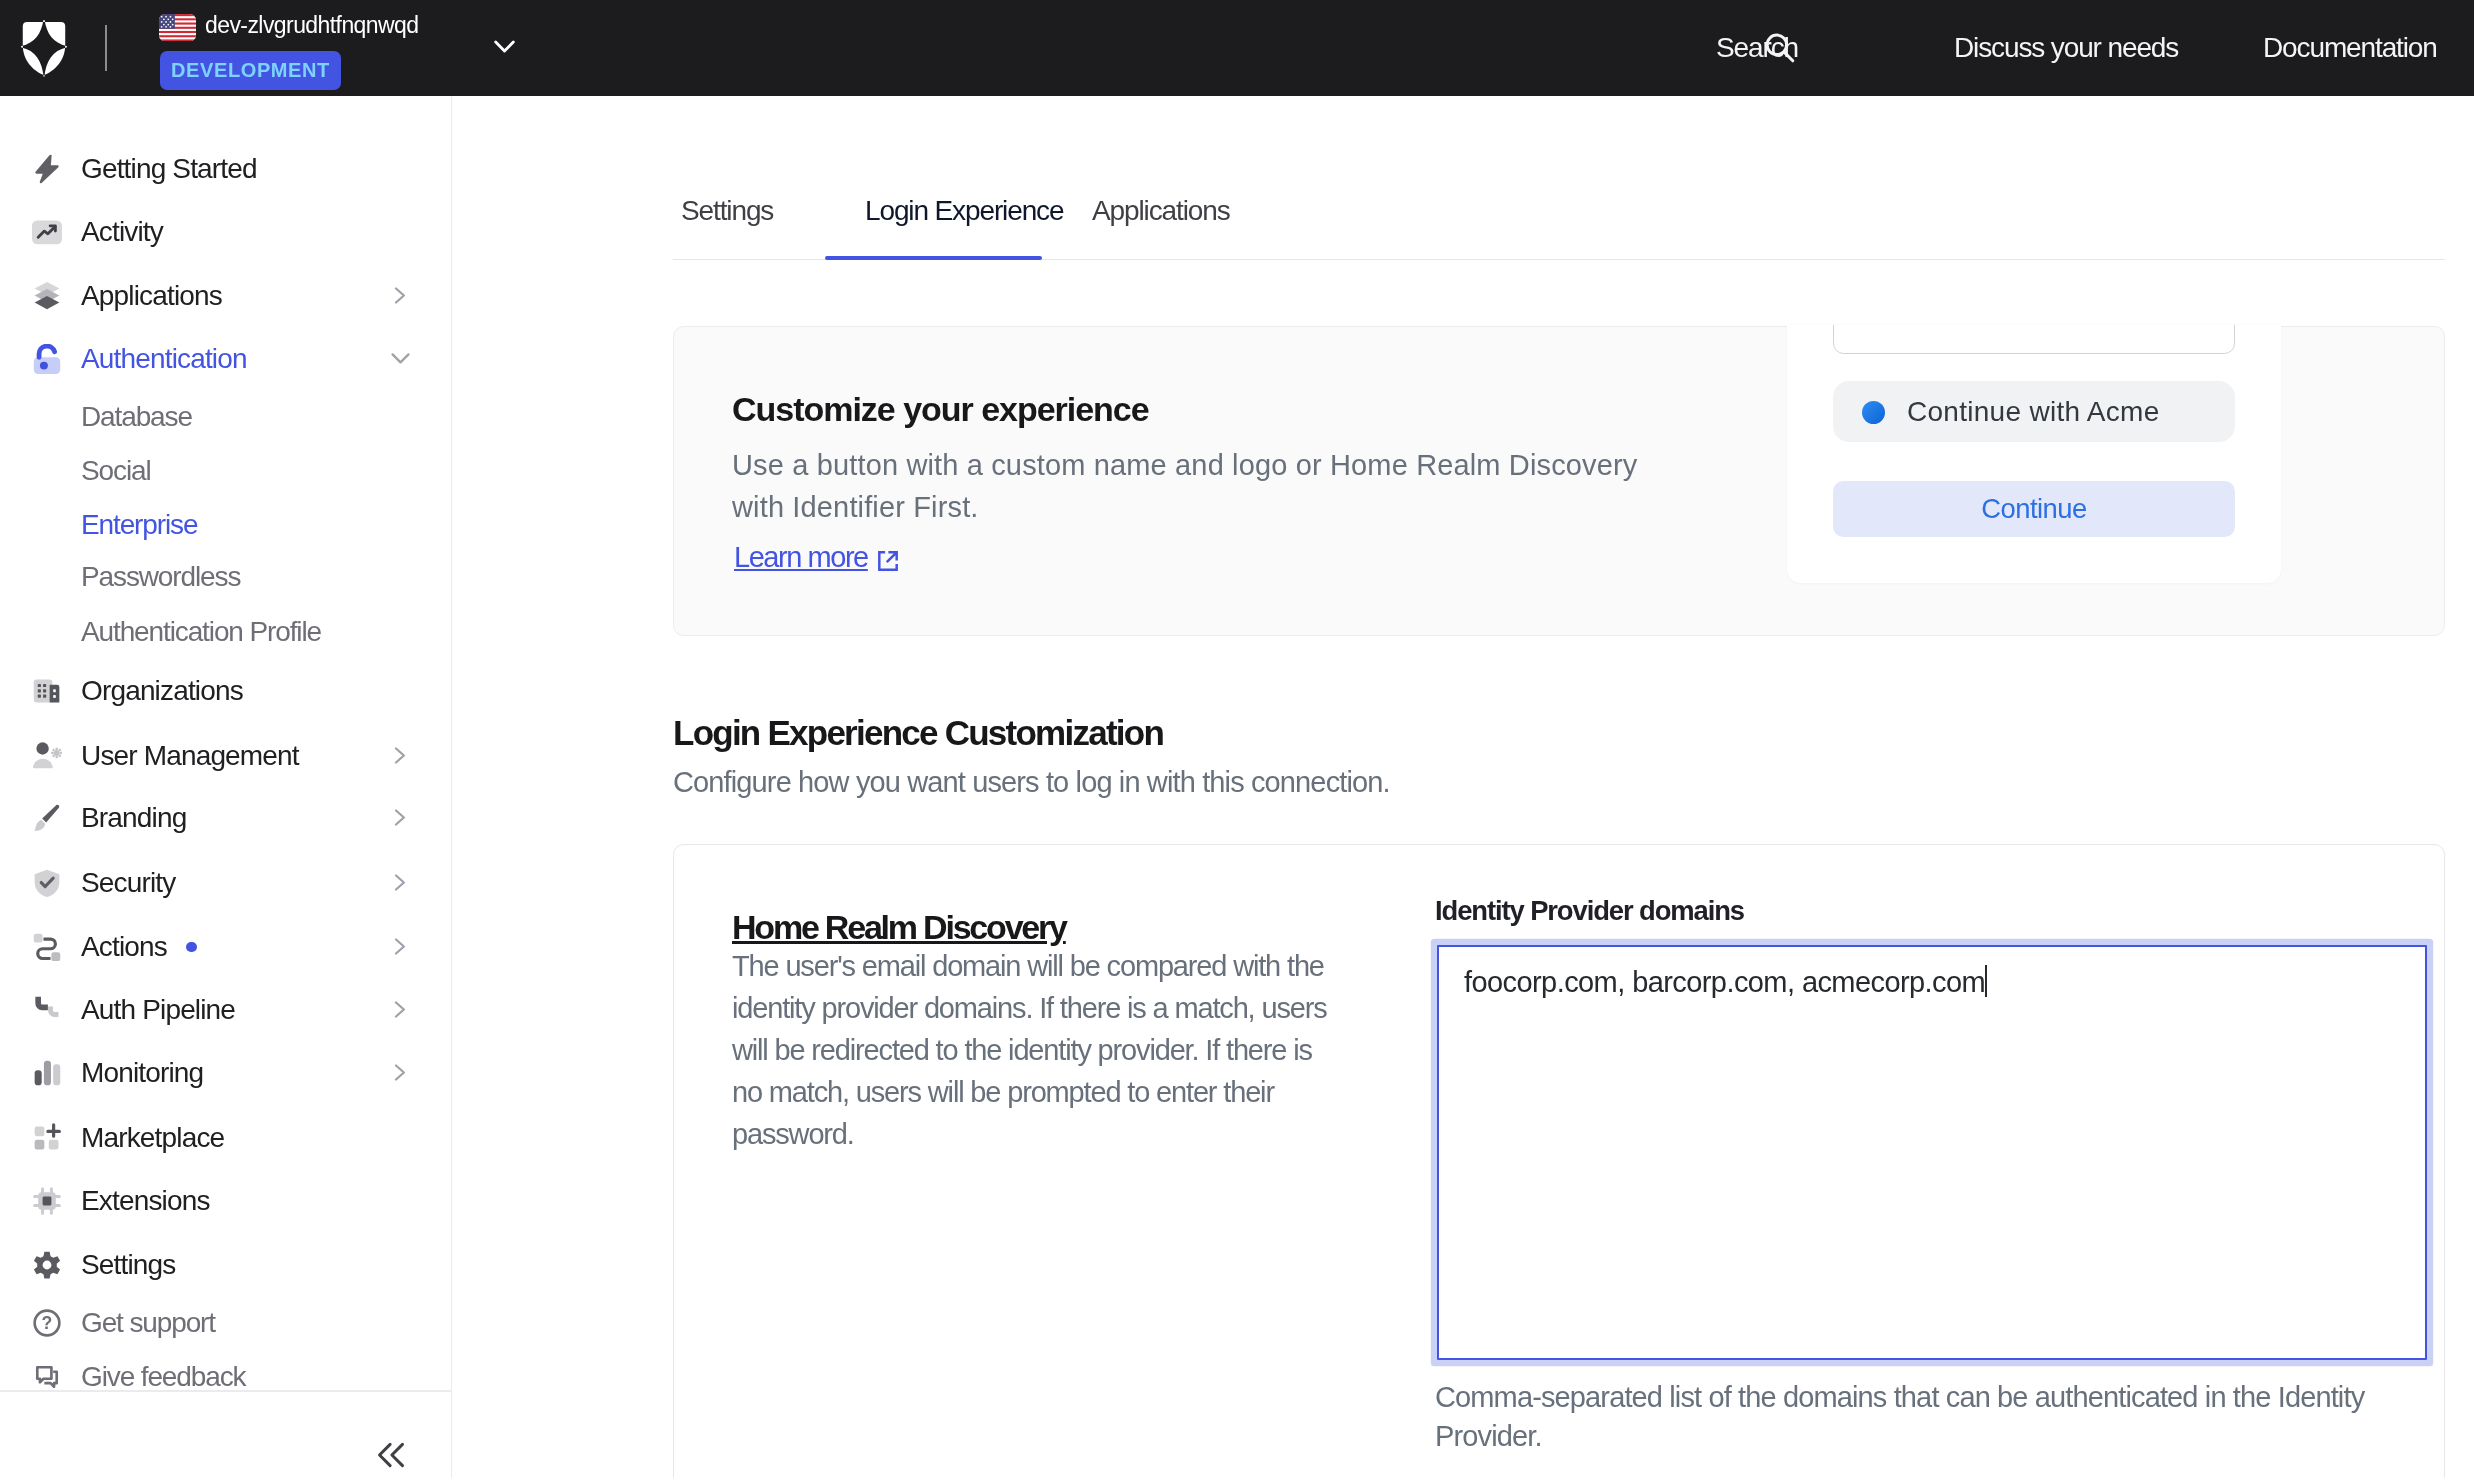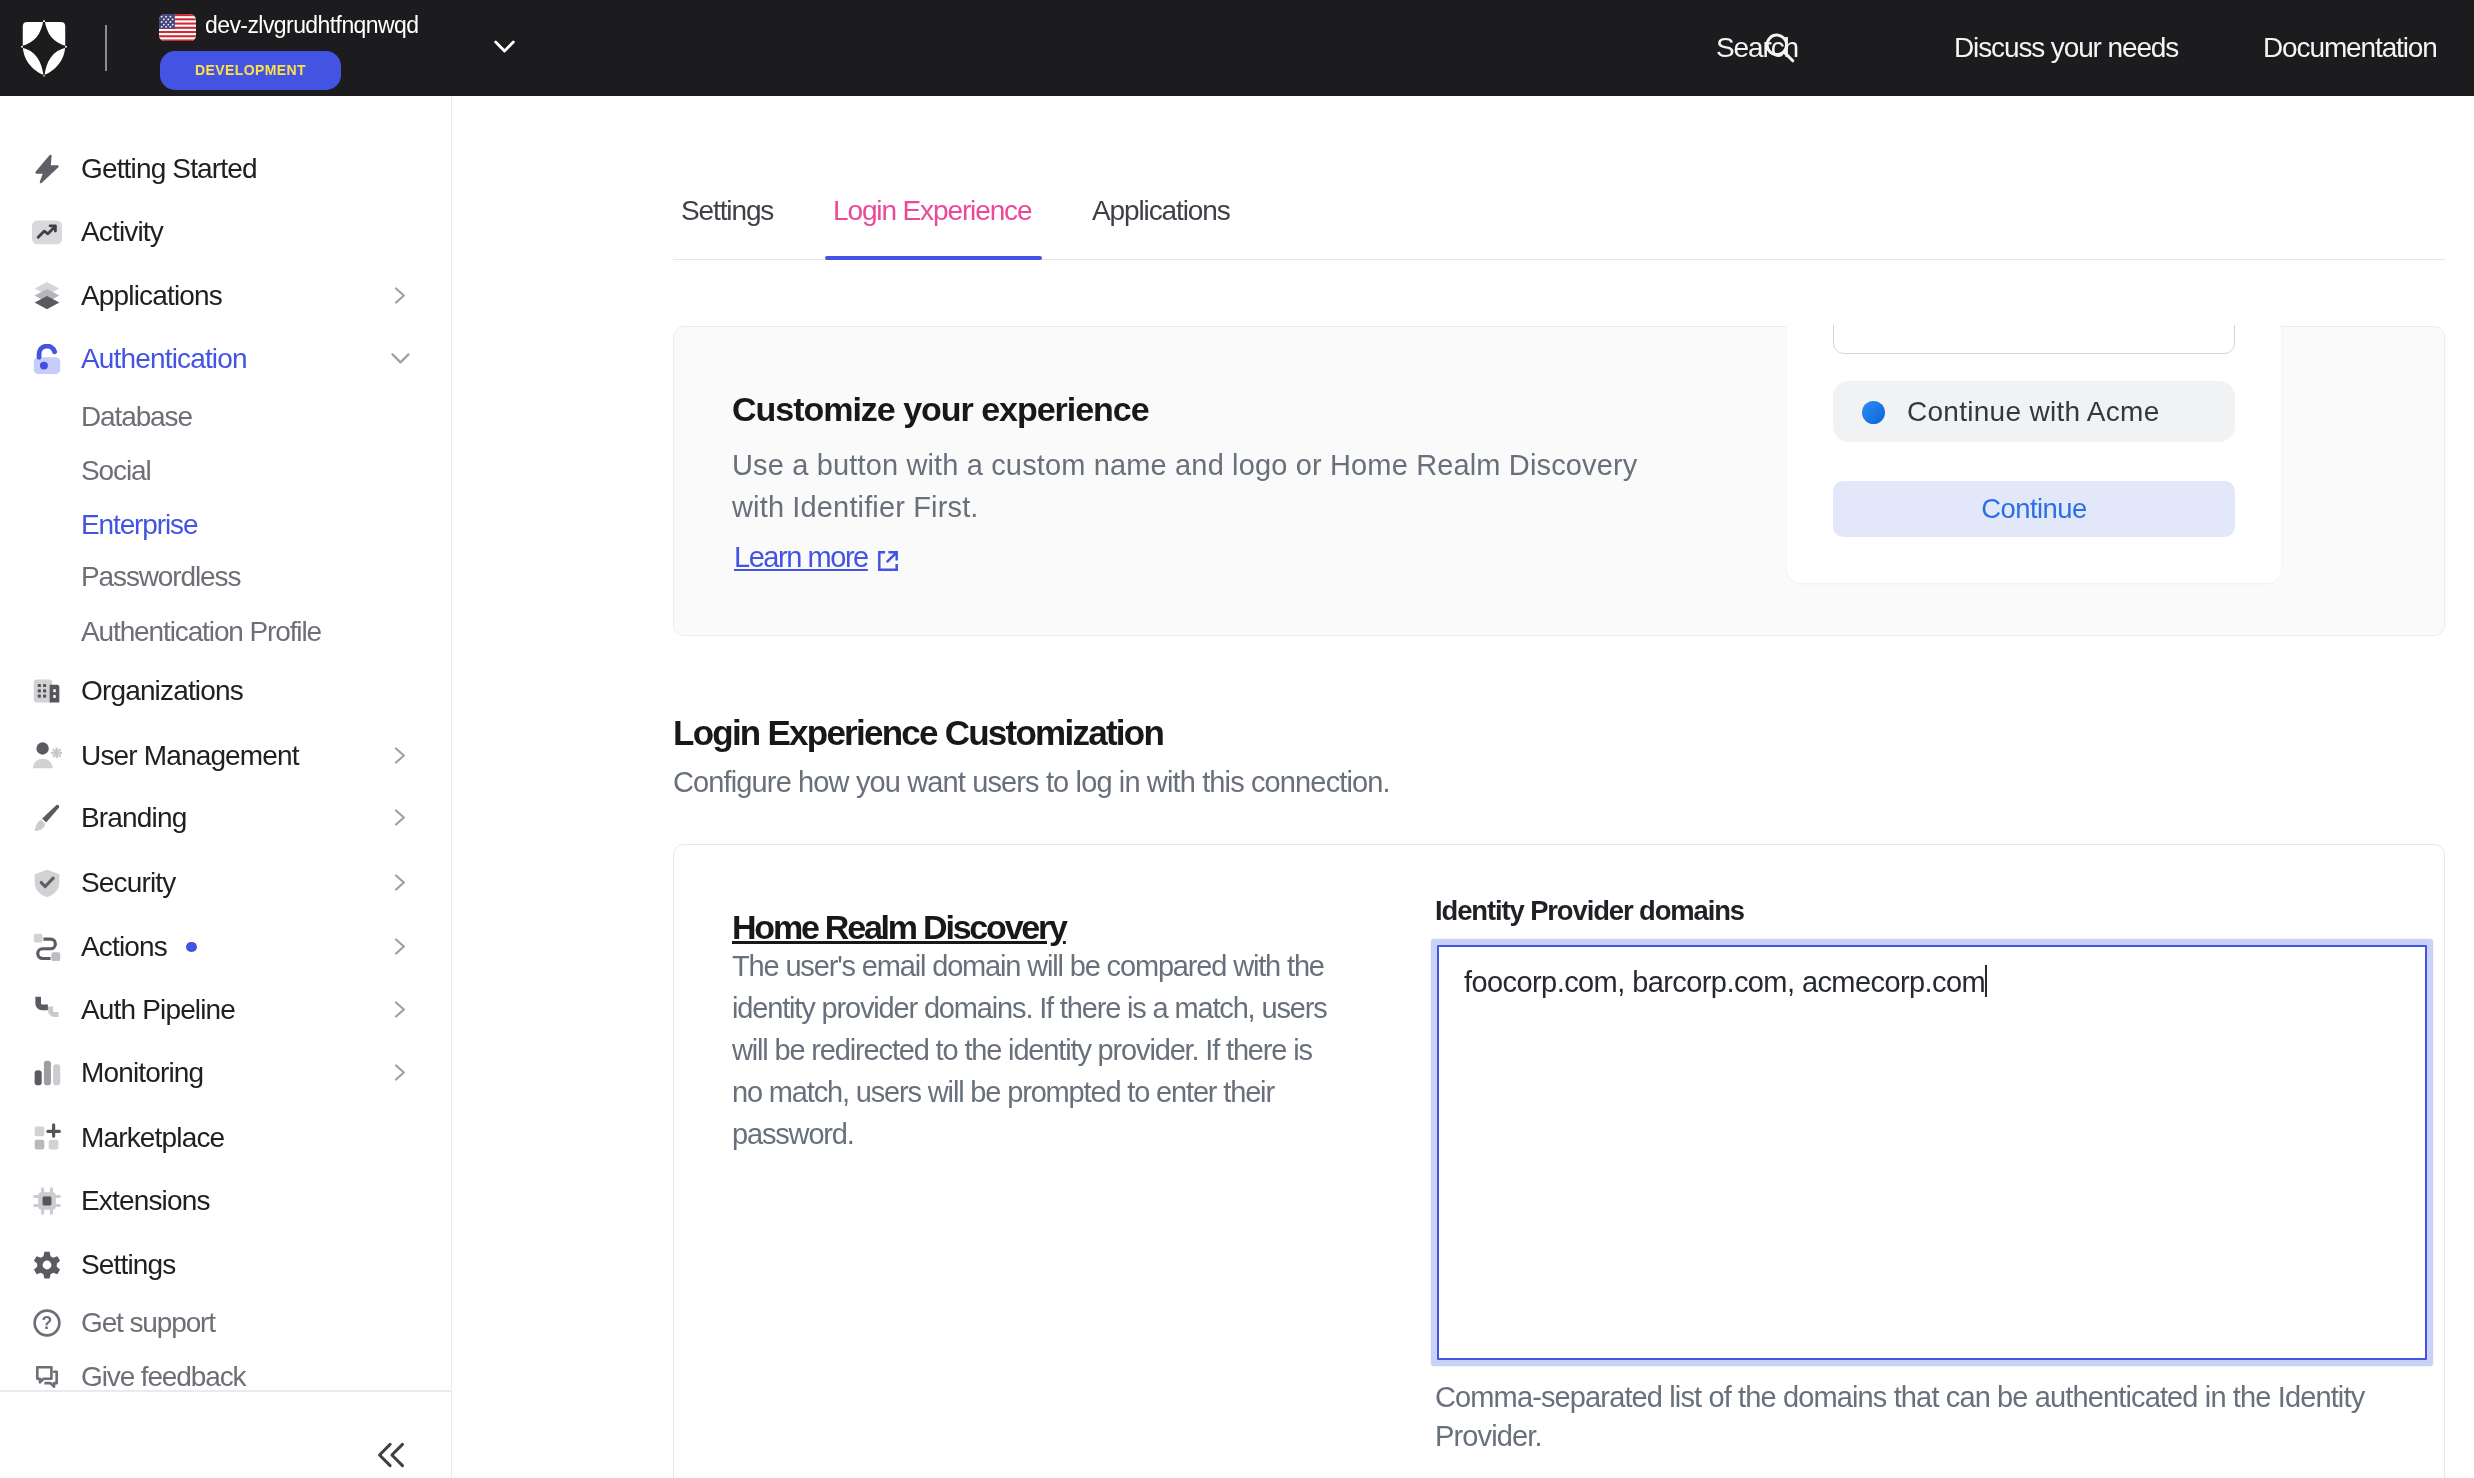--- a/index.html
+++ b/index.html
@@ -6,36 +6,36 @@
   html,body { width:2475px; height:1478px; overflow:hidden; background:#fff;
     font-family:"Liberation Sans",sans-serif; }
   .abs { position:absolute; }
   #page { position:relative; width:2475px; height:1478px; overflow:hidden; }
 
   
   #header { position:absolute; left:0; top:0; width:2475px; height:96px; background:#1c1c1e; }
   #hdr-div { position:absolute; left:105px; top:25px; width:1.8px; height:46px; background:#8b8b90; }
   .hdr-txt { position:absolute; color:#f4f4f5; font-size:28px; letter-spacing:-0.04em; white-space:nowrap; }
   #tenant { position:absolute; left:205px; top:11.5px; color:#fff; font-size:23px; letter-spacing:-0.025em; white-space:nowrap; }
-  #badge { position:absolute; left:160px; top:51px; width:181px; height:39px; background:#4353e2; border-radius:15px;
-    color:#fde047; font-size:14px; font-weight:700; letter-spacing:0.03em; text-align:center; line-height:39px; }
+  #badge { position:absolute; left:160px; top:51px; width:181px; height:39px; background:#4353e2; border-radius:7px;
+    color:#7dd3fc; font-size:20px; font-weight:700; letter-spacing:0.03em; text-align:center; line-height:39px; }
 
   
   #sidebar { position:absolute; left:0; top:96px; width:452px; height:1383px; background:#fff; border-right:1.8px solid #ebebed; }
   .nav { position:absolute; left:0; width:451px; display:flex; align-items:center; white-space:nowrap; }
   .nav .ic { position:absolute; left:32px; width:30px; height:30px; }
   .nav .lbl { position:absolute; left:81px; font-size:28px; letter-spacing:-0.03em; color:#202023; }
   .nav .sub { color:#6e6e76; letter-spacing:-0.04em; }
   .nav .chev { position:absolute; left:389px; }
   .blue { color:#4353e2 !important; }
 
   
   #tabs { position:absolute; left:673px; top:186px; width:1772px; height:74px; border-bottom:1.8px solid #e6e6e9; }
   .tab { position:absolute; top:0; height:73px; line-height:50px; font-size:28px; letter-spacing:-0.04em; color:#3f3f46; }
-  #tab2 { color:#ec4899; }
+  #tab2 { color:#0f172a;margin-left:32px; }
   #tabline { position:absolute; left:825px; top:256px; width:217px; height:4.4px; background:#4353e2; border-radius:2.7px; }
 
   
   #card1 { position:absolute; left:673px; top:326px; width:1772px; height:310px; background:#fafafa;
     border:1.8px solid #ececee; border-radius:10.6px; }
   .h2 { font-size:34px; font-weight:700; letter-spacing:-0.03em; color:#18181b; white-space:nowrap; }
   .body { font-size:29px; letter-spacing:-0.02em; color:#68707b; line-height:42px; }
   #learn { position:absolute; left:60px; top:214px; font-size:29px; letter-spacing:-0.05em; color:#4353e2; text-decoration:underline; }
 
   #preview { position:absolute; left:1113px; top:-1.8px; width:494px; height:258px; background:#fff;

